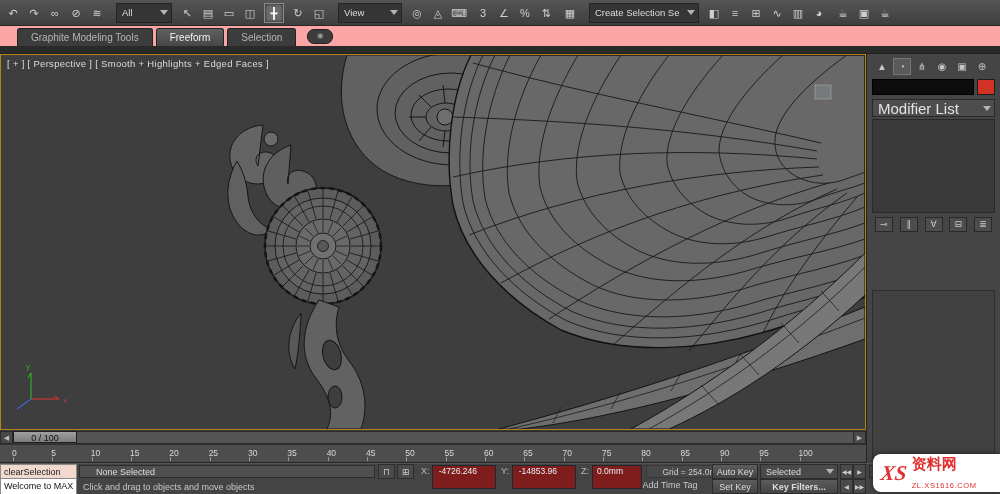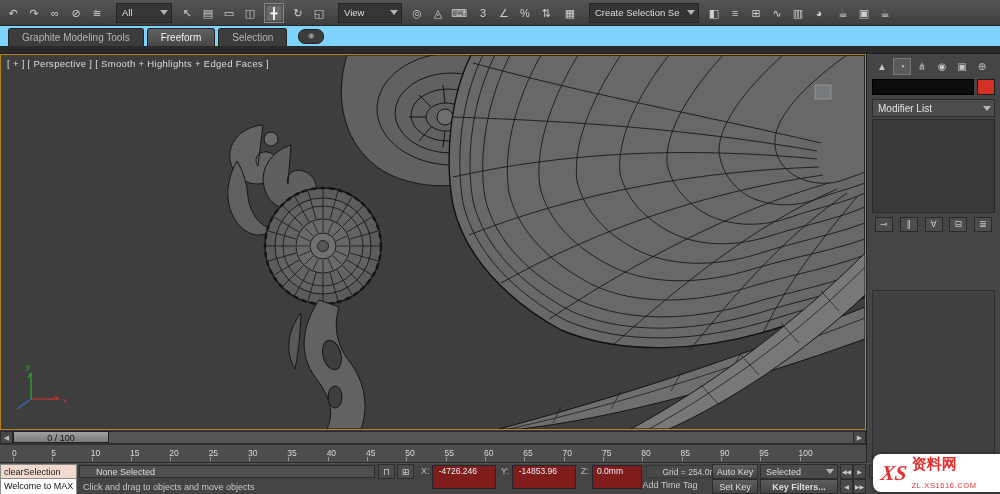--- a/index.html
+++ b/index.html
@@ -15,40 +15,40 @@
   .tgroup{display:flex;gap:1px;margin-right:4px;}
   .tbtn{width:20px;height:20px;background:transparent;border:1px solid transparent;
         color:#cfcfcf;font-size:11px;line-height:18px;text-align:center;padding:0;}
   .tbtn.active{background:#6b6b6b;border:1px solid #8a8a8a;box-shadow:inset 0 0 3px #1c1c1c;color:#fff;margin-right:4px;}
   .tdrop{height:18px;background:#353535;border:1px solid #242424;display:flex;align-items:center;
          padding:0 3px 0 5px;margin:0 5px;color:#ddd;font-size:9.5px;white-space:nowrap;overflow:hidden;}
   .da{margin-left:auto;border-left:4px solid transparent;border-right:4px solid transparent;border-top:5px solid #b5b5b5;flex:none;}
   .w-all{width:46px}.w-view{width:54px}.w-csel{width:100px}
 
   
-  .ribbon{position:absolute;left:0;top:26px;width:1000px;height:20px;background:#7dd3fc;
-          display:flex;align-items:flex-end;padding-left:8px;gap:3px;box-sizing:border-box;}
+  .ribbon{position:absolute;left:0;top:26px;width:1000px;height:20px;background:#fca5a5;
+          display:flex;align-items:flex-end;padding-left:17px;gap:3px;box-sizing:border-box;}
   .rtab{height:17px;line-height:17px;padding:0 13px;background:#3c3c3c;color:#b5b5b5;
         border:1px solid #242424;border-bottom:none;border-radius:3px 3px 0 0;white-space:nowrap;}
   .rtab.active{background:linear-gradient(#606060,#474747);color:#f2f2f2;}
   .rtoggle{width:24px;height:13px;margin:0 0 2px 8px;background:#3c3c3c;border:1px solid #242424;
            border-radius:7px;color:#9a9a9a;font-size:8px;line-height:11px;text-align:center;}
   .ribbon-strip{position:absolute;left:0;top:46px;width:1000px;height:8px;background:#2a2a2a;border-bottom:1px solid #1f1f1f;box-sizing:border-box;}
 
   
   .viewport{position:absolute;left:0;top:54px;width:866px;height:376px;background:#3e3e3e;
             border:1px solid #b5821f;box-sizing:border-box;overflow:hidden;}
   .viewport svg{position:absolute;left:0;top:0;}
   .vplabel{position:absolute;left:6px;top:3px;color:#dcdcdc;font-size:9.5px;letter-spacing:.3px;white-space:nowrap;}
 
   
   .timeslider{position:absolute;left:0;top:430px;width:866px;height:14px;background:#383838;
               display:flex;align-items:center;box-sizing:border-box;}
   .ts-arrow{width:13px;height:13px;font-size:7px;color:#bbb;background:#484848;border:1px solid #2b2b2b;padding:0;line-height:11px;flex:none;}
-  .ts-handle{width:96px;height:12px;flex:none;background:linear-gradient(#a0a0a0,#7c7c7c);color:#111;
+  .ts-handle{width:64px;height:12px;flex:none;background:linear-gradient(#a0a0a0,#7c7c7c);color:#111;
              text-align:center;line-height:12px;border:1px solid #1f1f1f;font-size:9px;box-sizing:border-box;}
   .ts-track{flex:1;height:13px;background:#555;border:1px solid #2b2b2b;border-left:none;border-right:none;box-sizing:border-box;}
 
   
   .trackbar{position:absolute;left:0;top:444px;width:866px;height:19px;background:#4d4d4d;
             border-top:1px solid #303030;border-bottom:1px solid #282828;display:flex;
             padding:0 28px 0 12px;box-sizing:border-box;}
   .tick{flex:1;position:relative;color:#d8d8d8;font-size:8.5px;line-height:17px;text-align:left;}
   .tick::after{content:"";position:absolute;left:1px;bottom:1px;width:1px;height:4px;background:#9a9a9a;}
 
@@ -89,21 +89,21 @@
   
   .cpanel{position:absolute;left:866px;top:54px;width:134px;height:409px;background:#454545;
           border-left:1px solid #232323;box-sizing:border-box;}
   .cp-tabs{display:flex;gap:2px;padding:4px 4px 2px 6px;}
   .cptab{width:18px;height:17px;background:transparent;border:1px solid transparent;color:#c5c5c5;font-size:10px;padding:0;}
   .cptab:nth-child(2){background:#5a5a5a;border:1px solid #777;}
   .cp-name-row{display:flex;gap:3px;padding:2px 5px;align-items:center;}
   .cp-name{flex:1;height:14px;background:#0d0d0d;border:1px solid #000;color:#ddd;font-size:9px;padding:0 2px;min-width:0;}
   .cp-color{width:16px;height:14px;border:1px solid #1d1d1d;flex:none;}
   .cp-modlist{height:16px;margin:2px 5px;background:#4d4d4d;border:1px solid #292929;display:flex;
-              align-items:center;padding:0 3px 0 5px;font-size:10px;color:#e2e2e2;}
+              align-items:center;padding:0 3px 0 5px;font-size:15px;color:#e2e2e2;}
   .cp-stack{height:92px;margin:2px 5px;background:#3a3a3a;border:1px solid #292929;}
   .cp-stackbtns{display:flex;justify-content:space-between;padding:2px 8px;}
   .stb{width:18px;height:15px;background:#4d4d4d;border:1px solid #292929;color:#ccc;font-size:9px;line-height:13px;padding:0;box-sizing:border-box;}
   .cp-rollout{position:absolute;left:5px;right:5px;top:236px;bottom:4px;background:#414141;border:1px solid #2e2e2e;}
 
   
   .watermark{position:absolute;right:0;bottom:2px;width:127px;height:38px;background:#fff;
              border-radius:8px 0 0 8px;box-shadow:0 0 5px rgba(0,0,0,.55);z-index:10;
              display:flex;align-items:center;padding:2px 5px 2px 8px;box-sizing:border-box;gap:5px;}
   .wm-logo{font-size:21px;font-weight:bold;font-style:italic;color:#e02f2f;transform:skewX(-8deg);

